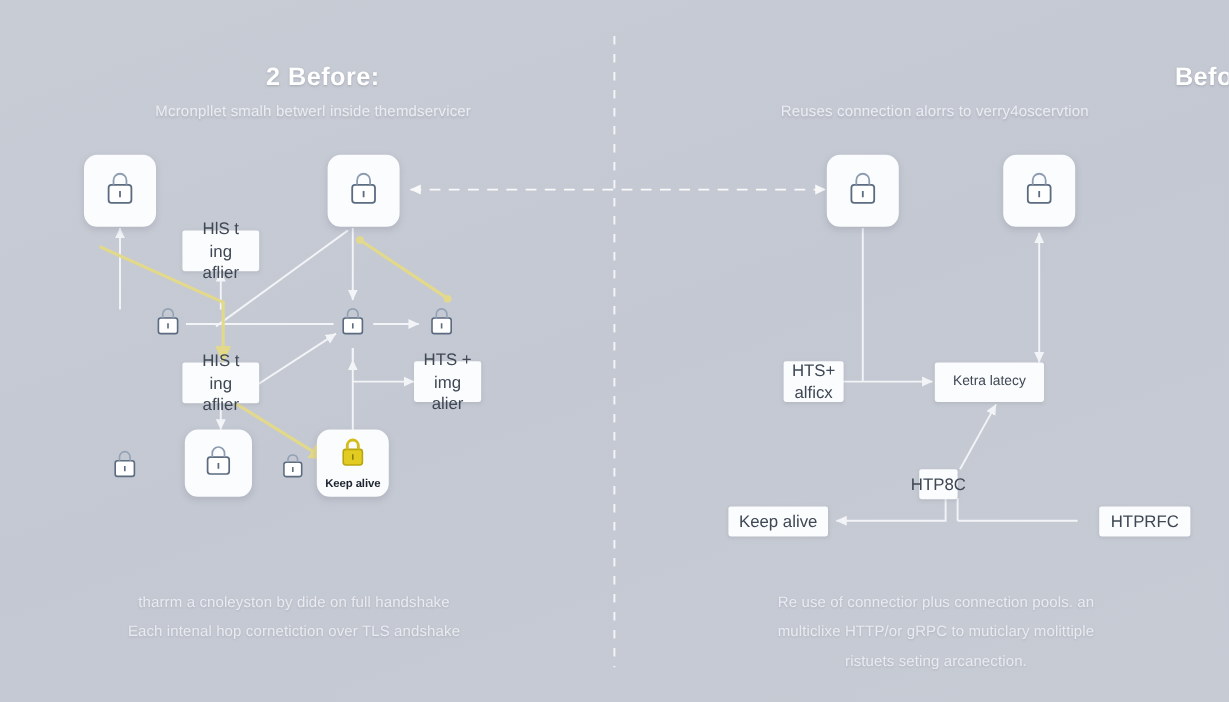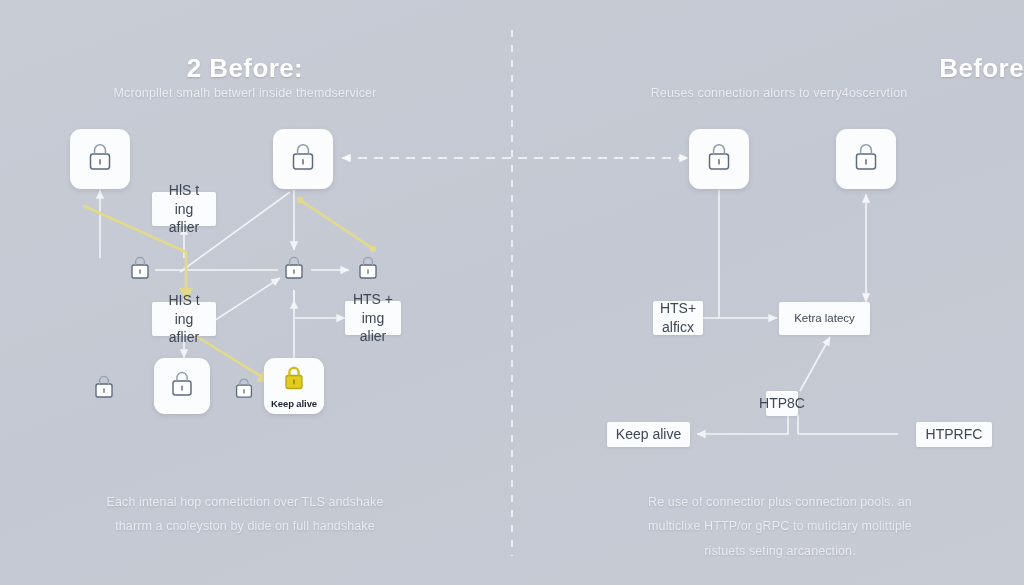--- a/index.html
+++ b/index.html
@@ -27,25 +27,26 @@
     left: 0; top: 0;
     width: 1024px;
     height: 585px;
     pointer-events: none;
   }
   
   .panel-title {
     position: absolute;
     text-align: center;
     color: #ffffff;
-    font-size: 26px;
+    font-size: 21px;
     font-weight: bold;
     letter-spacing: 0.4px;
     text-shadow: 0 1px 2px rgba(120,126,140,0.45);
     white-space: nowrap;
+    padding-left: 24px;
   }
   .panel-sub {
     position: absolute;
     text-align: center;
     color: #eef0f5;
     font-size: 12.5px;
     font-weight: normal;
     letter-spacing: 0.15px;
     text-shadow: 0 1px 2px rgba(120,126,140,0.35);
     white-space: nowrap;
@@ -177,25 +178,25 @@
 
     <line x1="800" y1="391" x2="830" y2="337" stroke="#f2f4f7" stroke-width="1.6" marker-end="url(#ah-w)"></line>
 
     <path d="M788,415 L788,434 L697,434" fill="none" stroke="#f2f4f7" stroke-width="1.6" marker-end="url(#ah-w)"></path>
 
     <path d="M898,434 L798,434" fill="none" stroke="#f2f4f7" stroke-width="1.6"></path>
     <line x1="798" y1="415" x2="798" y2="434" stroke="#f2f4f7" stroke-width="1.6"></line>
   </svg>
 
   <div class="panel-title" style="left:0; top:53px; width:490px;">2 Before:</div>
-  <div class="panel-sub" style="left:0; top:86px; width:490px;">Mcronpllet smalh betwerl inside themdservicer</div>
+  <div class="panel-sub" style="left:16px; top:86px; width:490px;">Mcronpllet smalh betwerl inside themdservicer</div>
 
   <div class="panel-caption" style="left:30px; top:490px; width:430px;">
+    <div>tharrm a cnoleyston by dide on full handshake</div>
     <div>Each intenal hop cornetiction over TLS andshake</div>
-    <div>tharrm a cnoleyston by dide on full handshake</div>
   </div>
 
   <div class="panel-title" style="left:534px; top:53px; width:490px;text-align:right;">Before</div>
   <div class="panel-sub" style="left:534px; top:86px; width:490px;">Reuses connection alorrs to verry4oscervtion</div>
 
   <div class="panel-caption" style="left:570px; top:490px; width:420px;">
     <div>Re use of connectior plus connection pools. an</div>
     <div>multiclixe HTTP/or gRPC to muticlary molittiple</div>
     <div>ristuets seting arcanection.</div>
   </div>

